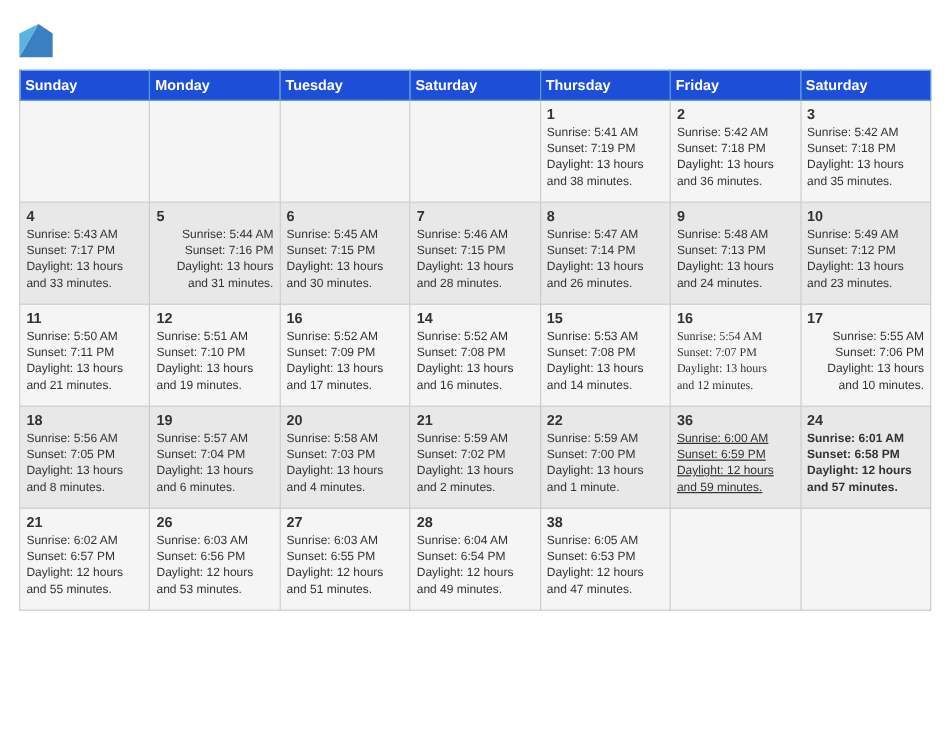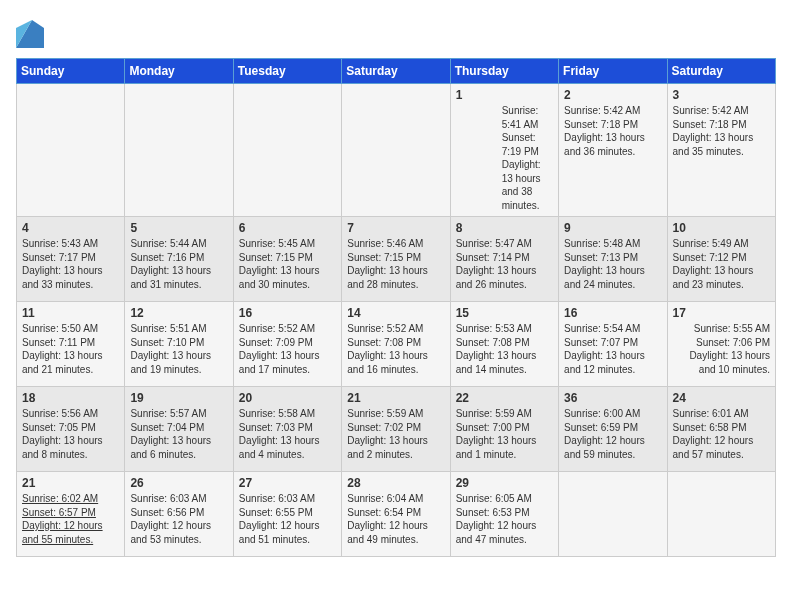--- a/index.html
+++ b/index.html
@@ -128,21 +128,21 @@
       </tr>
   </thead>
   <tbody id="calendar-body">
   <tr>
         <td></td>
         <td></td>
         <td></td>
         <td></td>
         <td>
           <span class="day-num">1</span>
-          <div class="cell-text" style="white-space: pre-line; margin-left: 46px;">Sunrise: 5:41 AM
+          <div class="cell-text" style="white-space: pre-line;">Sunrise: 5:41 AM
 Sunset: 7:19 PM
 Daylight: 13 hours
 and 38 minutes.</div>
         </td>
         <td>
           <span class="day-num">2</span>
           <div class="cell-text" style="white-space: pre-line;">Sunrise: 5:42 AM
 Sunset: 7:18 PM
 Daylight: 13 hours
 and 36 minutes.</div>
@@ -158,21 +158,21 @@
       <tr>
         <td>
           <span class="day-num">4</span>
           <div class="cell-text" style="white-space: pre-line;">Sunrise: 5:43 AM
 Sunset: 7:17 PM
 Daylight: 13 hours
 and 33 minutes.</div>
         </td>
         <td>
           <span class="day-num">5</span>
-          <div class="cell-text" style="white-space: pre-line;">Sunrise: 5:44 AM
+          <div class="cell-text" style="white-space: pre-line; text-align: right;">Sunrise: 5:44 AM
 Sunset: 7:16 PM
 Daylight: 13 hours
 and 31 minutes.</div>
         </td>
         <td>
           <span class="day-num">6</span>
           <div class="cell-text" style="white-space: pre-line;">Sunrise: 5:45 AM
 Sunset: 7:15 PM
 Daylight: 13 hours
 and 30 minutes.</div>
@@ -237,21 +237,21 @@
         </td>
         <td>
           <span class="day-num">15</span>
           <div class="cell-text" style="white-space: pre-line;">Sunrise: 5:53 AM
 Sunset: 7:08 PM
 Daylight: 13 hours
 and 14 minutes.</div>
         </td>
         <td>
           <span class="day-num">16</span>
-          <div class="cell-text" style="white-space: pre-line;">Sunrise: 5:54 AM
+          <div class="cell-text" style="white-space: pre-line; font-family: Liberation Serif, serif;">Sunrise: 5:54 AM
 Sunset: 7:07 PM
 Daylight: 13 hours
 and 12 minutes.</div>
         </td>
         <td>
           <span class="day-num">17</span>
           <div class="cell-text" style="white-space: pre-line; text-align: right;">Sunrise: 5:55 AM
 Sunset: 7:06 PM
 Daylight: 13 hours
 and 10 minutes.</div>
@@ -288,37 +288,37 @@
         </td>
         <td>
           <span class="day-num">22</span>
           <div class="cell-text" style="white-space: pre-line;">Sunrise: 5:59 AM
 Sunset: 7:00 PM
 Daylight: 13 hours
 and 1 minute.</div>
         </td>
         <td>
           <span class="day-num">36</span>
-          <div class="cell-text" style="white-space: pre-line;">Sunrise: 6:00 AM
+          <div class="cell-text" style="white-space: pre-line; text-decoration: underline;">Sunrise: 6:00 AM
 Sunset: 6:59 PM
 Daylight: 12 hours
 and 59 minutes.</div>
         </td>
         <td>
           <span class="day-num">24</span>
-          <div class="cell-text" style="white-space: pre-line;">Sunrise: 6:01 AM
+          <div class="cell-text" style="white-space: pre-line; font-weight: bold;">Sunrise: 6:01 AM
 Sunset: 6:58 PM
 Daylight: 12 hours
 and 57 minutes.</div>
         </td>
       </tr>
       <tr>
         <td>
           <span class="day-num">21</span>
-          <div class="cell-text" style="white-space: pre-line; text-decoration: underline;">Sunrise: 6:02 AM
+          <div class="cell-text" style="white-space: pre-line;">Sunrise: 6:02 AM
 Sunset: 6:57 PM
 Daylight: 12 hours
 and 55 minutes.</div>
         </td>
         <td>
           <span class="day-num">26</span>
           <div class="cell-text" style="white-space: pre-line;">Sunrise: 6:03 AM
 Sunset: 6:56 PM
 Daylight: 12 hours
 and 53 minutes.</div>
@@ -331,21 +331,21 @@
 and 51 minutes.</div>
         </td>
         <td>
           <span class="day-num">28</span>
           <div class="cell-text" style="white-space: pre-line;">Sunrise: 6:04 AM
 Sunset: 6:54 PM
 Daylight: 12 hours
 and 49 minutes.</div>
         </td>
         <td>
-          <span class="day-num">29</span>
+          <span class="day-num">38</span>
           <div class="cell-text" style="white-space: pre-line;">Sunrise: 6:05 AM
 Sunset: 6:53 PM
 Daylight: 12 hours
 and 47 minutes.</div>
         </td>
         <td></td>
         <td></td>
       </tr>
     </tbody>
 </table>

